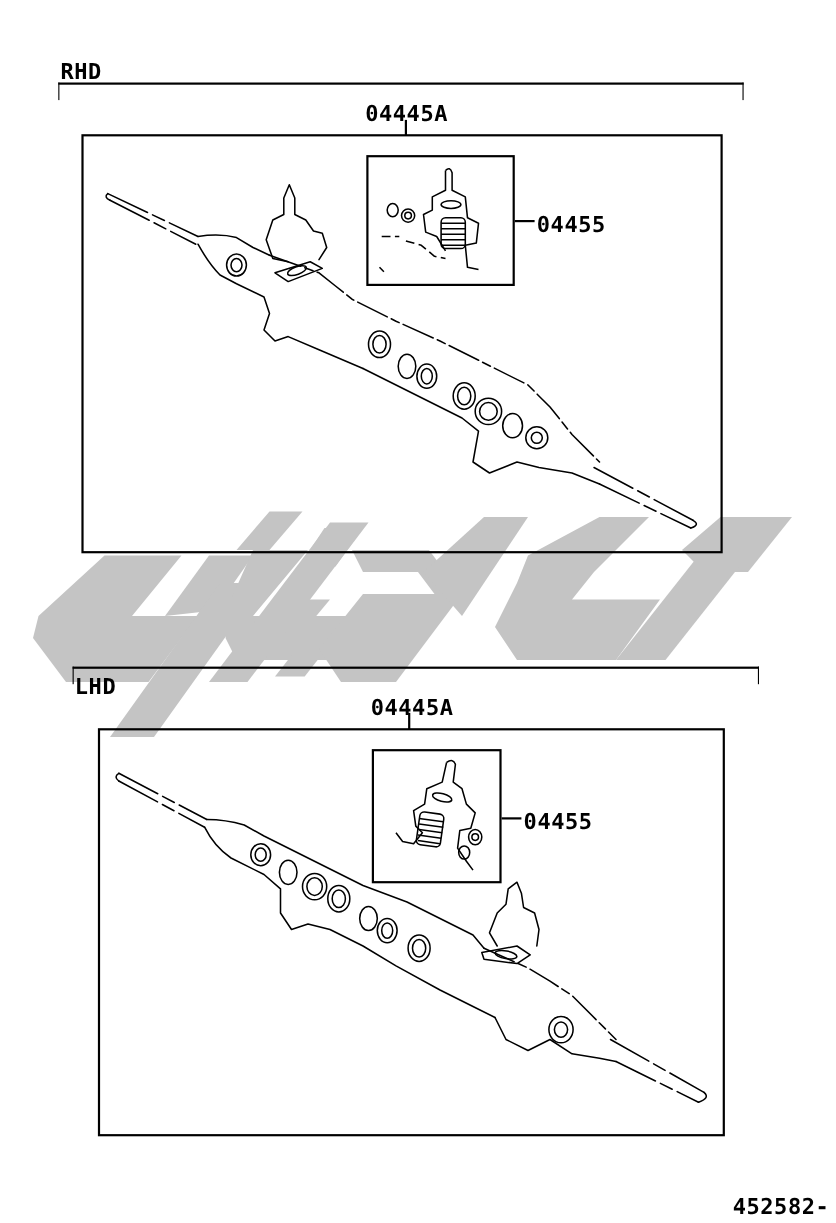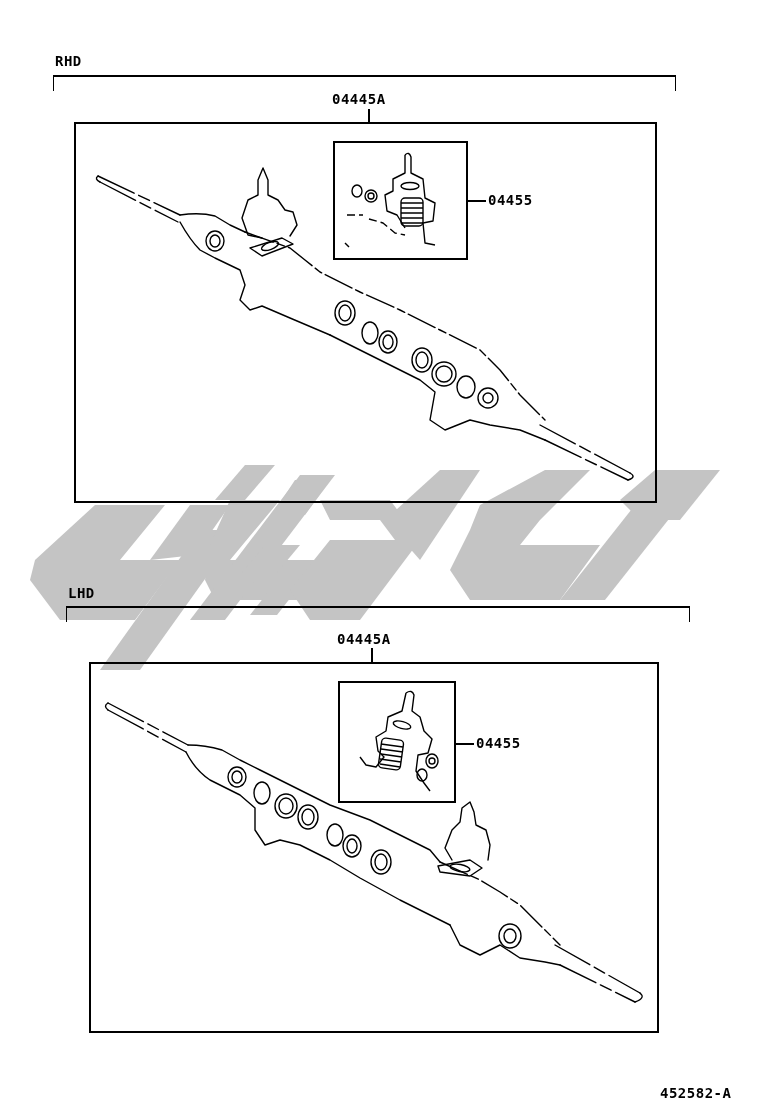--- a/index.html
+++ b/index.html
@@ -1,18 +1,18 @@
 <!DOCTYPE html>
 <html><head>
 <meta charset="utf-8">
 <style>
   html, body { margin:0; padding:0; background:#ffffff; }
   body { width:760px; height:1112px; position:relative; overflow:hidden;
          font-family:"DejaVu Sans Mono","Liberation Mono",monospace; color:#000; }
-  .label { position:absolute; font-size:14px; font-weight:bold; letter-spacing:0.5px; color:#000; }
+  .label { position:absolute; font-size:20px; font-weight:bold; letter-spacing:0.5px; color:#000; }
   .bracket { position:absolute; border-top:2px solid #000; border-left:1px solid #000; border-right:1px solid #000; height:14px; }
   .frame { position:absolute; border:2.5px solid #000; box-sizing:border-box; background:transparent; }
   .inset { position:absolute; border:2px solid #000; box-sizing:border-box; background:#fff; }
   .leader-v { position:absolute; width:1.5px; background:#000; }
   .leader-h { position:absolute; height:2px; background:#000; }
   svg { position:absolute; overflow:visible; }
   .watermark { position:absolute; left:0; top:0; width:760px; height:1112px; pointer-events:none; }
 </style>
 </head>
 <body>
@@ -102,21 +102,21 @@
         <path d="M12,72 L28,72 M34,76 L48,80 L60,90 L70,92" stroke-dasharray="8 4"></path>
         <path d="M10,100 L14,104"></path>
       </g>
     </svg>
   </div>
   <div class="leader-h" style="left:468px; top:200px; width:18px;"></div>
   <div class="label" style="left:488px; top:192px;">04455</div>
 </div>
 
 <div>
-  <div class="label" style="left:68px; top:585px;">LHD</div>
+  <div class="label" style="left:68px; top:612px;">LHD</div>
   <div class="bracket" style="left:66px; top:606px; width:622px;"></div>
 
   <div class="label" style="left:337px; top:631px;">04445A</div>
   <div class="leader-v" style="left:371px; top:648px; height:15px;"></div>
 
   <div class="frame" style="left:89px; top:662px; width:570px; height:371px;"></div>
 
   <svg style="left:0; top:0;" width="760" height="1112" viewBox="0 0 760 1112">
     <g fill="none" stroke="#000" stroke-width="1.4" stroke-linejoin="round" stroke-linecap="round">
 

